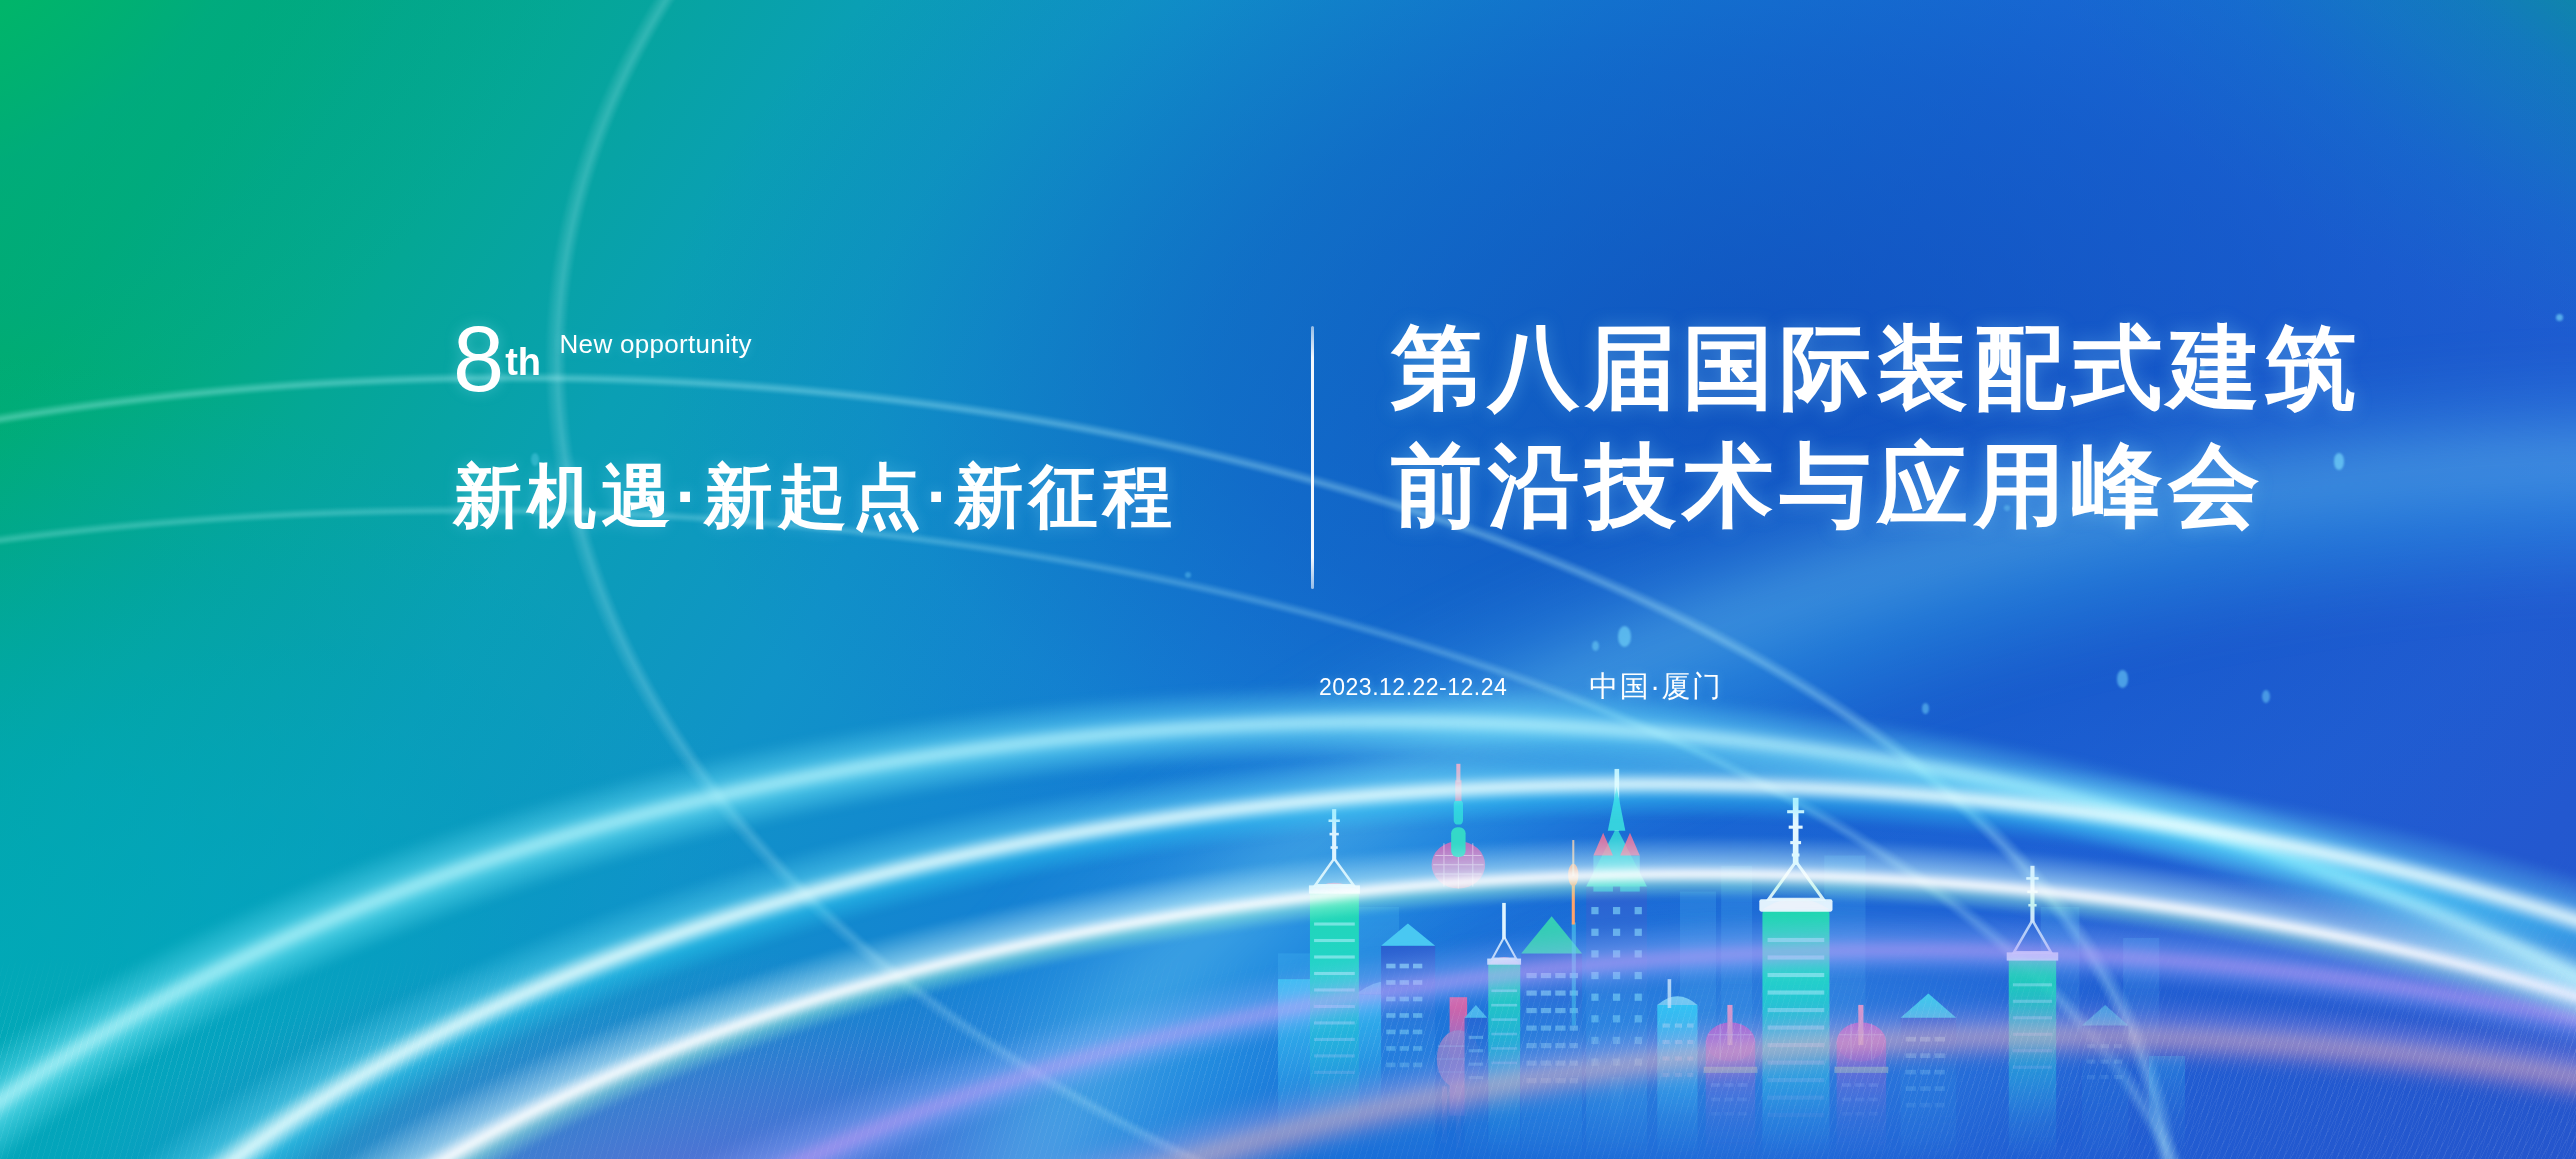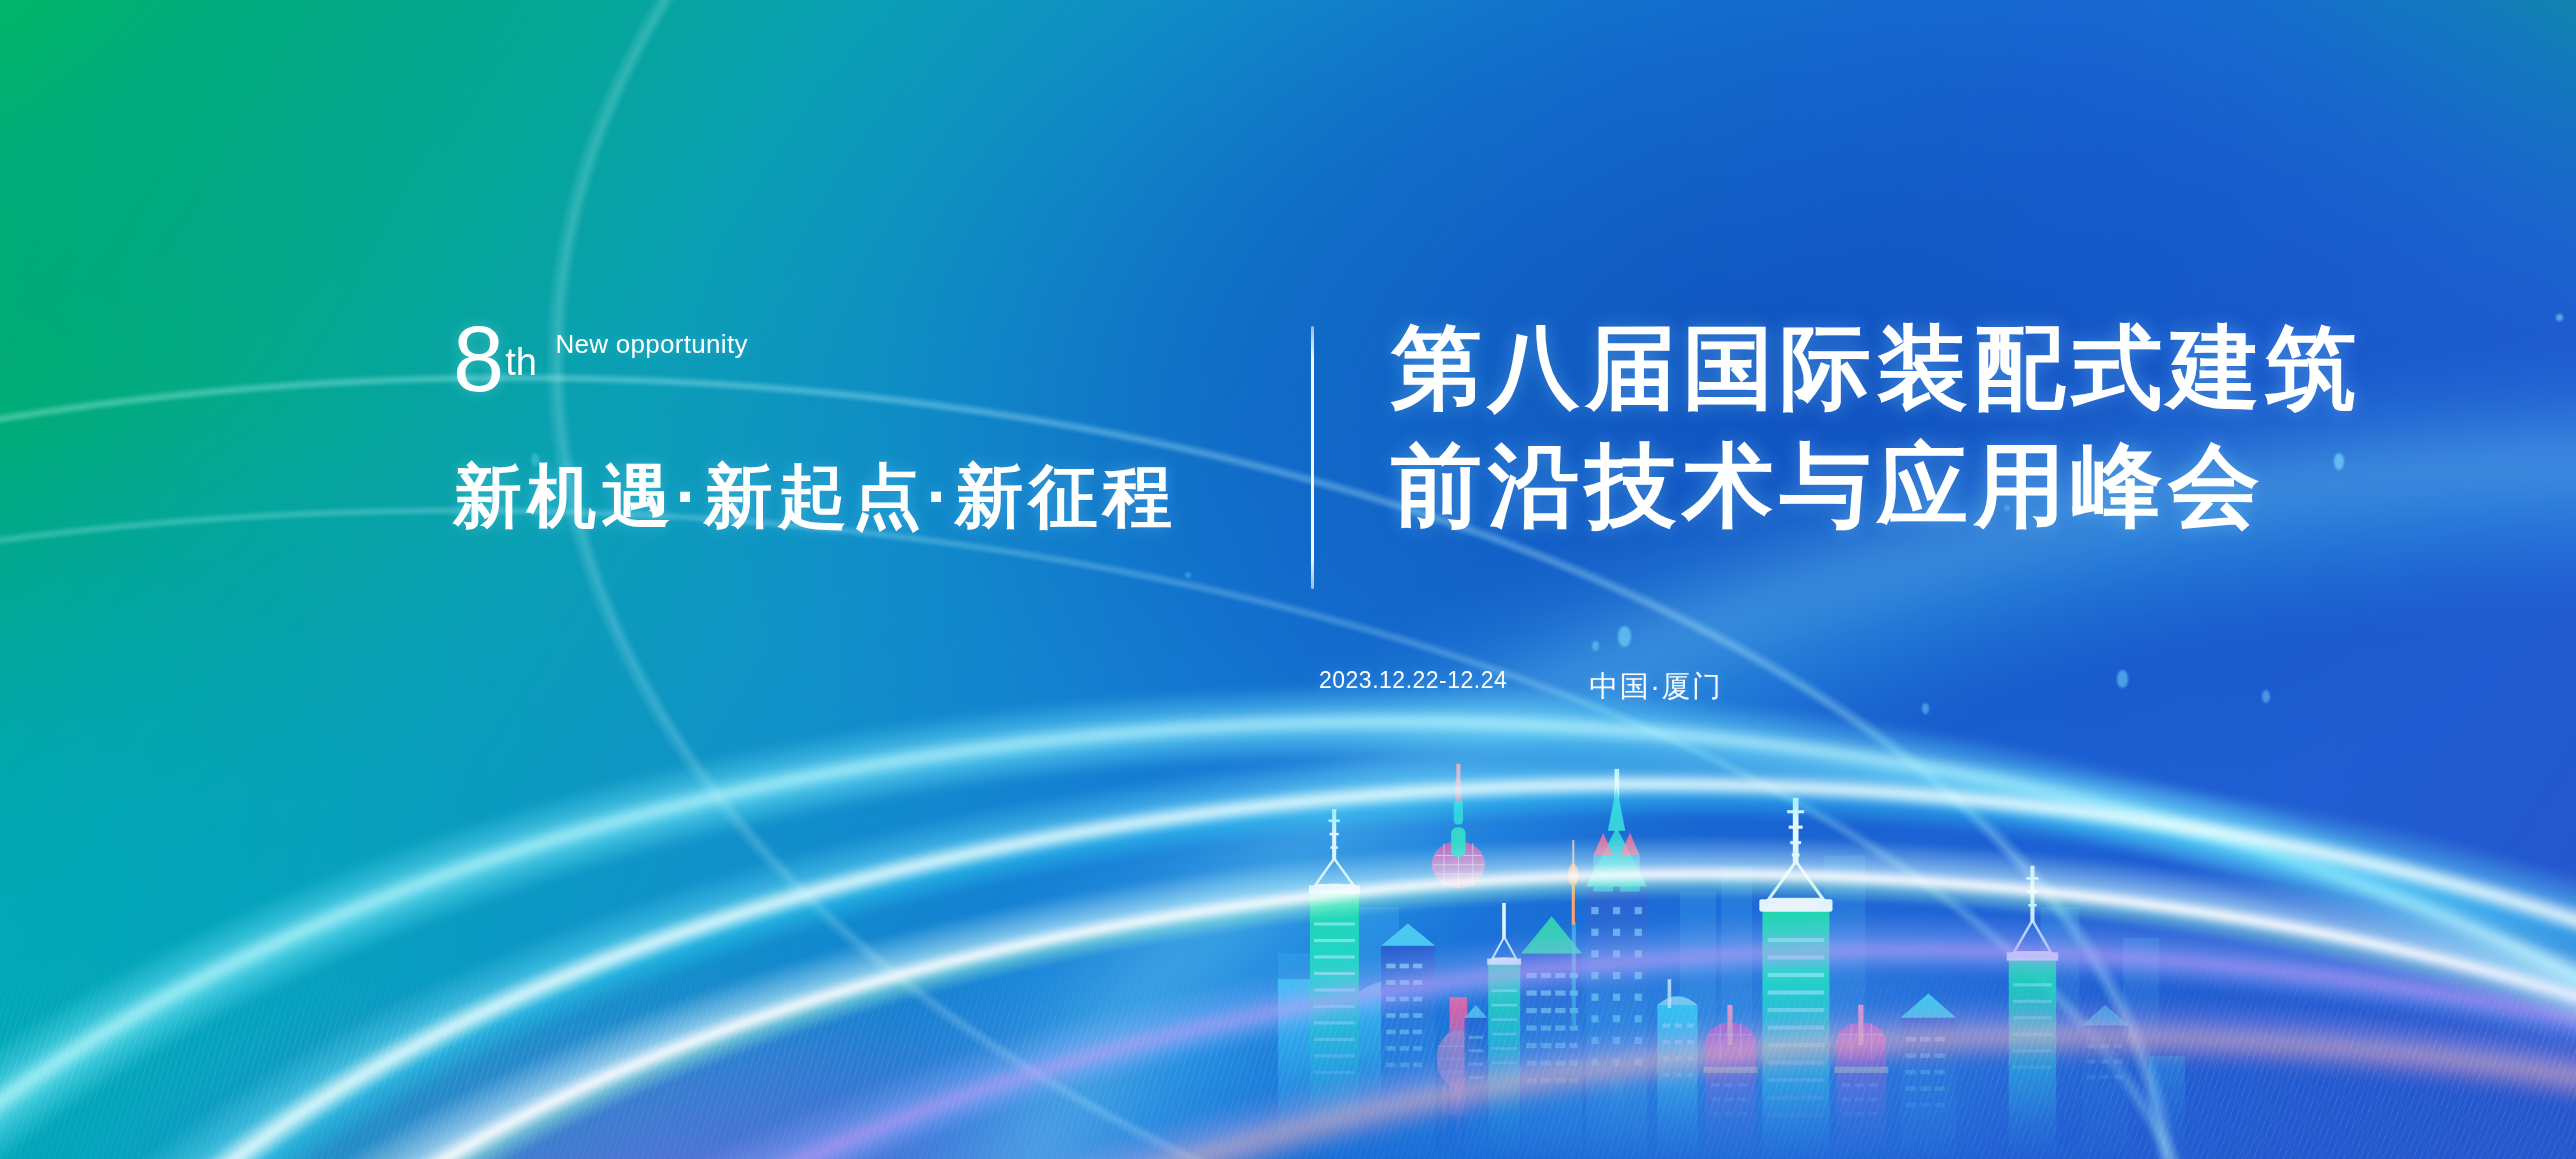--- a/index.html
+++ b/index.html
@@ -225,21 +225,21 @@
     display:flex;align-items:flex-start;
     color:#ffffff;line-height:1;
     margin-right:18.5px;
   }
   #ordinal-num{
     font-size:92px;font-weight:300;letter-spacing:-2.1px;
     line-height:.88;
     text-shadow:0 0 13.4px rgba(160,235,255,.35);
   }
   #ordinal-suffix{
-    font-size:38px;font-weight:400;line-height:1;
+    font-size:38px;font-weight:700;line-height:1;
     margin-top:24px;margin-left:3.1px;
   }
   #slogan-en{
     margin-top:9.3px;color:#ffffff;
     font-size:26px;font-weight:300;line-height:1.30;
     letter-spacing:0.3px;
     text-shadow:0 0 10.3px rgba(150,230,255,.30);
   }
   #slogan-cn{
     position:absolute;left:0;top:143px;
@@ -264,21 +264,21 @@
   }
   .title-line{
     color:#ffffff;font-weight:700;
     font-size:91px;line-height:1.30;
     letter-spacing:6.2px;white-space:nowrap;
     text-shadow:0 0 18.5px rgba(150,225,255,.34);
   }
 
   #meta-row{
     position:absolute;left:1319px;top:667px;
-    display:flex;align-items:flex-start;
+    display:flex;align-items:center;
     color:#ffffff;white-space:nowrap;
   }
   #meta-date{
     font-size:23px;font-weight:400;letter-spacing:0.5px;
     text-shadow:0 0 8.2px rgba(150,225,255,.30);
   }
   #meta-location{
     font-size:29px;font-weight:400;letter-spacing:1.5px;
     margin-left:82px;
     text-shadow:0 0 8.2px rgba(150,225,255,.30);

